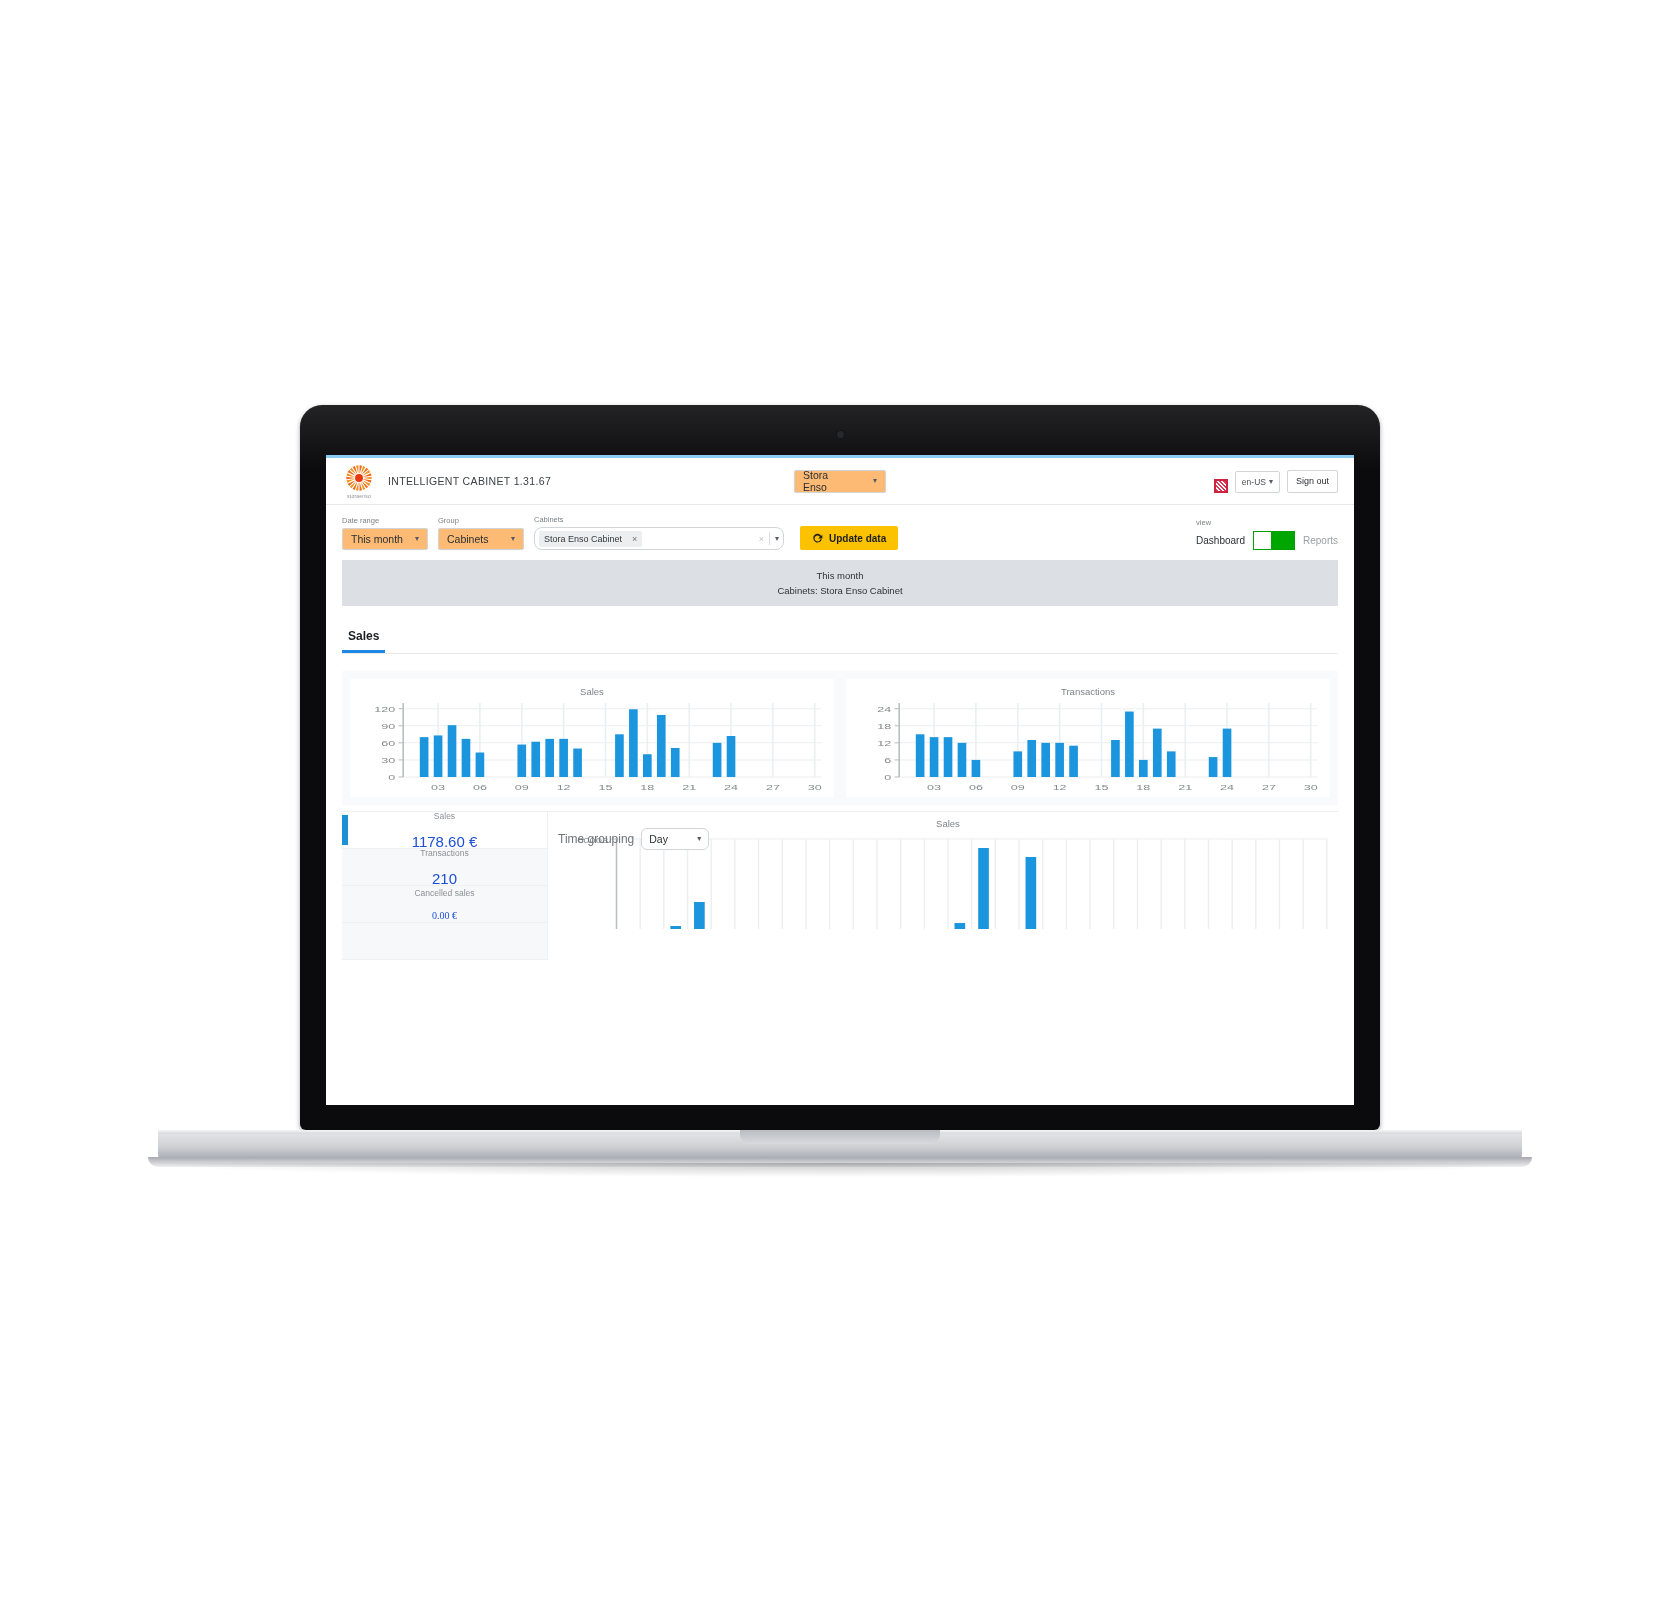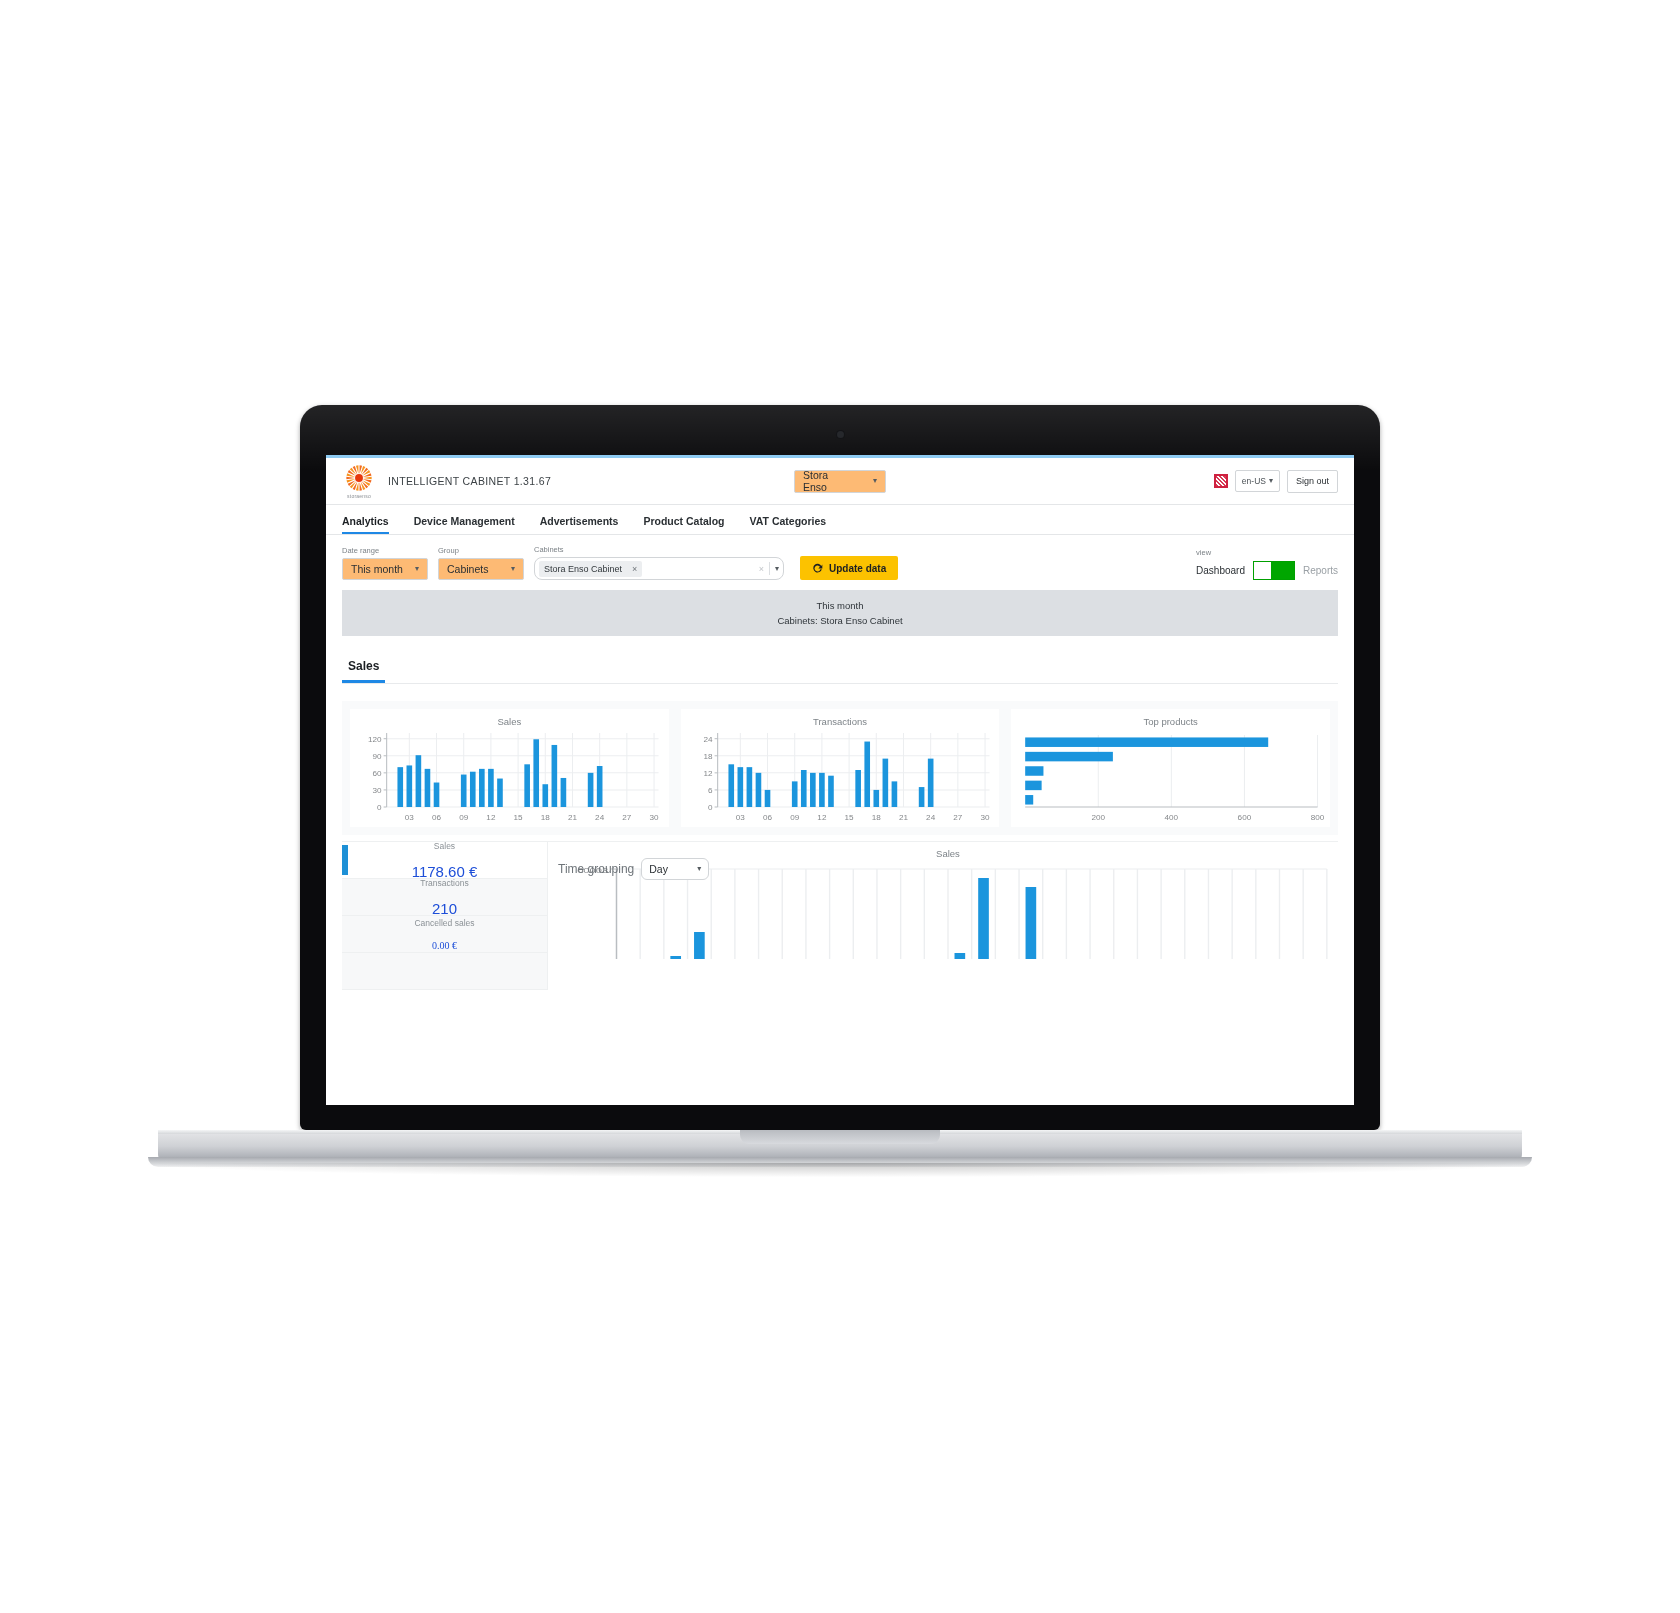--- a/index.html
+++ b/index.html
@@ -36,21 +36,21 @@
   .brand{display:flex;align-items:center;gap:12px;}
   .logo-wrap{width:34px;display:flex;flex-direction:column;align-items:center;}
   .logo-mark{width:28px;height:28px;display:block;}
   .logo-word{font-size:5px;letter-spacing:.2px;color:#8a8f94;margin-top:1px;font-family:"Liberation Sans",sans-serif;}
   .appname{font-size:10.5px;letter-spacing:.35px;color:#3c4246;font-weight:400;}
   .org-select{position:absolute;left:50%;transform:translateX(-50%);width:92px;}
   .sel{height:23px;border:1px solid #d2d5d8;background:#fdba74;border-radius:2px;display:flex;align-items:center;
        justify-content:space-between;padding:0 8px;font-size:10.5px;color:#2a2f33;box-sizing:border-box;}
   .org-select .sel{width:92px;justify-content:center;gap:22px;}
   .chev{font-size:8px;color:#555b60;line-height:1;}
-  .appbar-right{margin-left:auto;display:flex;align-items:center;gap:7px;}
+  .appbar-right{margin-left:auto;display:flex;align-items:flex-end;gap:7px;}
   .flag-icon{width:14px;height:14px;border:2px solid #cf2140;background:#fff;box-sizing:border-box;
        background-image:repeating-linear-gradient(45deg,#d83a55 0 1.5px,transparent 1.5px 3px);}
   .mini-btn{height:20px;border:1px solid #d2d5d8;background:#fff;display:flex;align-items:center;
        padding:0 6px;font-size:8.5px;color:#4a5055;gap:3px;border-radius:2px;}
   .mini-btn.signout{font-size:9px;padding:0 8px;height:21px;color:#2a2f33;}
 
   .navbar{height:29px;display:flex;align-items:flex-end;gap:25px;padding:0 16px;border-bottom:1px solid #e4e6e8;}
   .nav-item{font-size:10.5px;font-weight:bold;color:#2a2f33;padding-bottom:5px;border-bottom:2.5px solid transparent;}
   .nav-item.active{color:#1b1f23;border-bottom-color:#1e88e5;}
 
@@ -172,27 +172,20 @@
               <div class="mini-btn">
                 <span>en-US</span>
                 <span class="chev">▾</span>
               </div>
               <div class="mini-btn signout">
                 <span>Sign out</span>
               </div>
             </div>
           </div>
 
-          <div class="navbar">
-            <div class="nav-item active">Analytics</div>
-            <div class="nav-item">Device Management</div>
-            <div class="nav-item">Advertisements</div>
-            <div class="nav-item">Product Catalog</div>
-            <div class="nav-item">VAT Categories</div>
-          </div>
 
           <div class="filters">
 
             <div class="fld">
               <div class="fld-label">Date range</div>
               <div class="sel">
                 <span>This month</span>
                 <span class="chev">▾</span>
               </div>
             </div>
@@ -362,39 +355,20 @@
                   <rect x="164.68466666666666" y="41" width="5.497333333333334" height="37" class="bar-blue"></rect>
                   <rect x="173.55133333333333" y="12.538461538461547" width="5.497333333333334" height="65.46153846153845" class="bar-blue"></rect>
                   <rect x="182.418" y="60.92307692307692" width="5.497333333333334" height="17.076923076923077" class="bar-blue"></rect>
                   <rect x="191.28466666666668" y="29.615384615384613" width="5.497333333333334" height="48.38461538461539" class="bar-blue"></rect>
                   <rect x="200.15133333333333" y="52.38461538461539" width="5.497333333333334" height="25.615384615384613" class="bar-blue"></rect>
                   <rect x="226.75133333333332" y="58.07692307692308" width="5.497333333333334" height="19.923076923076923" class="bar-blue"></rect>
                   <rect x="235.618" y="29.615384615384613" width="5.497333333333334" height="48.38461538461539" class="bar-blue"></rect>
                 </svg>
             </div>
 
-            <div class="card">
-              <div class="card-title">Top products</div>
-              <svg id="chart-top" width="100%" height="96" viewBox="0 0 300 96" preserveAspectRatio="none">
-                  <line x1="79.5" y1="6" x2="79.5" y2="78" class="gl"></line>
-                  <text x="79.5" y="91" class="ax-t" text-anchor="middle">200</text>
-                  <line x1="151" y1="6" x2="151" y2="78" class="gl"></line>
-                  <text x="151" y="91" class="ax-t" text-anchor="middle">400</text>
-                  <line x1="222.5" y1="6" x2="222.5" y2="78" class="gl"></line>
-                  <text x="222.5" y="91" class="ax-t" text-anchor="middle">600</text>
-                  <line x1="294" y1="6" x2="294" y2="78" class="gl"></line>
-                  <text x="294" y="91" class="ax-t" text-anchor="middle">800</text>
-                  <line x1="8" y1="78" x2="294" y2="78" class="axline"></line>
-                  <rect x="8" y="8.448" width="237.7375" height="9.504000000000001" class="bar-blue"></rect>
-                  <rect x="8" y="22.848" width="85.8" height="9.504000000000001" class="bar-blue"></rect>
-                  <rect x="8" y="37.248" width="17.875" height="9.504000000000001" class="bar-blue"></rect>
-                  <rect x="8" y="51.648" width="16.087500000000002" height="9.504000000000001" class="bar-blue"></rect>
-                  <rect x="8" y="66.048" width="7.865" height="9.504000000000001" class="bar-blue"></rect>
-                </svg>
-            </div>
           </div>
 
           <div class="kpi-row">
             <div class="kpi-col">
               <div class="kpi">
                 <span class="bar"></span>
                 <div class="kpi-label">Sales</div>
                 <div class="kpi-value">1178.60 €</div>
               </div>
               <div class="kpi alt">

